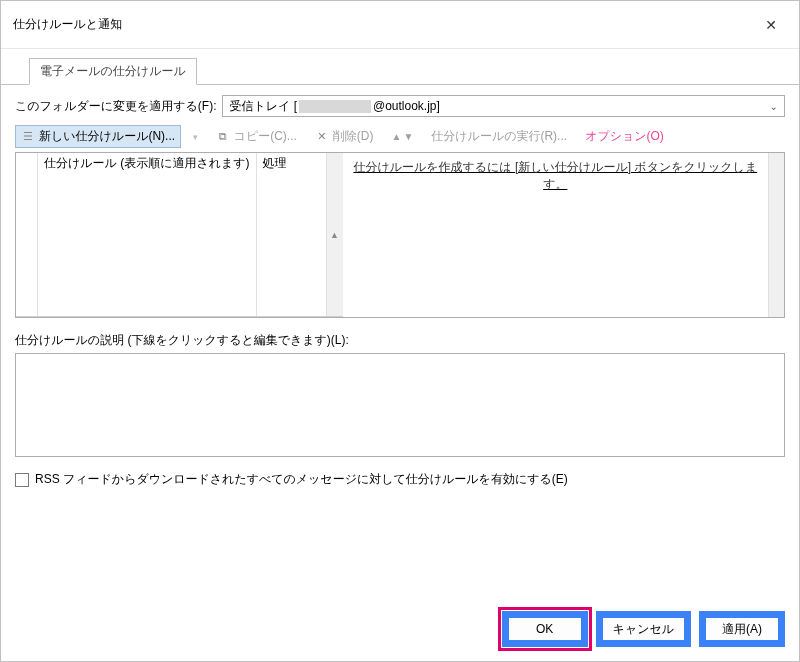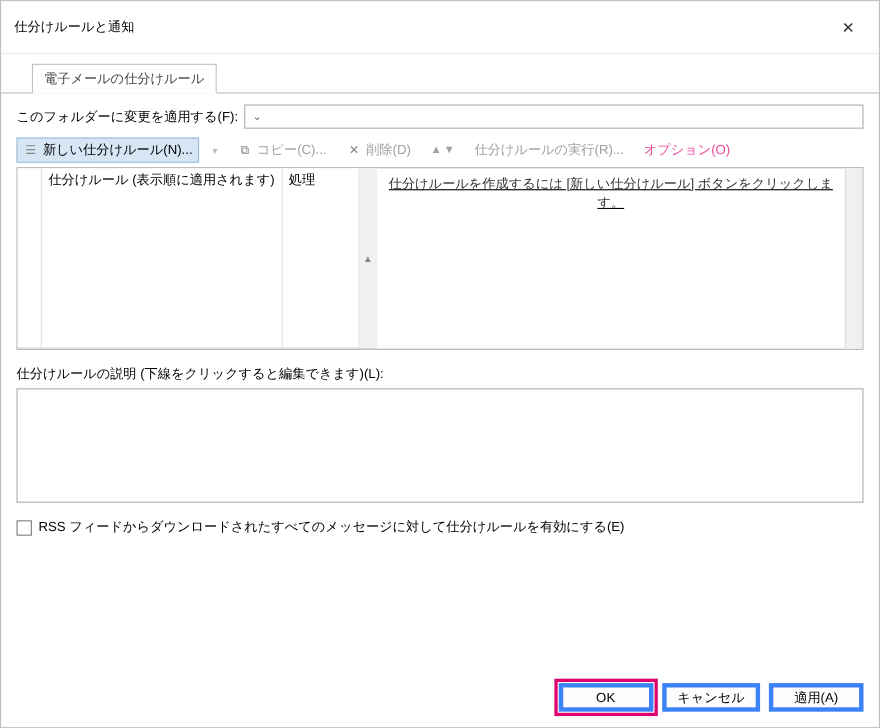--- a/index.html
+++ b/index.html
@@ -173,22 +173,22 @@
     .spacer { flex: 1; }
     .footer {
       display: flex;
       justify-content: flex-end;
       align-items: center;
       padding: 10px 14px 14px 14px;
       gap: 8px;
     }
     .btn {
       min-width: 86px;
-      height: 26px;
-      border: 4px solid #3b82f6;
+      height: 36px;
+      border: 7px solid #3b82f6;
       background: #fdfdfd;
       display: inline-flex;
       align-items: center;
       justify-content: center;
       font-size: 12px;
       padding: 0 10px;
     }
     .btn.ok {
       outline: 3px solid #e0006c;
       outline-offset: 1px;
@@ -207,20 +207,25 @@
 
   <div class="tabs">
     <div class="tab active">
       <span>電子メールの仕分けルール</span>
     </div>
   </div>
 
   <div class="folder-row">
     <span class="folder-label">このフォルダーに変更を適用する(F):</span>
     <div class="folder-select">
+      <span class="account-inner">
+        <span>受信トレイ [</span>
+        <span class="masked"></span>
+        <span>@outlook.jp]</span>
+      </span>
       <span class="chev">⌄</span>
     </div>
   </div>
 
   <div class="toolbar">
     <div class="tbtn highlight">
       <span class="ic">☰</span>
       <span>新しい仕分けルール(N)...</span>
     </div>
     <div class="tbtn disabled">

